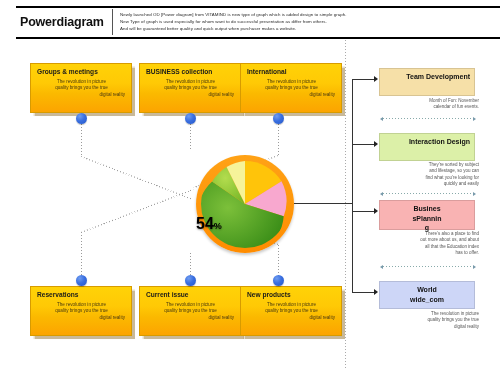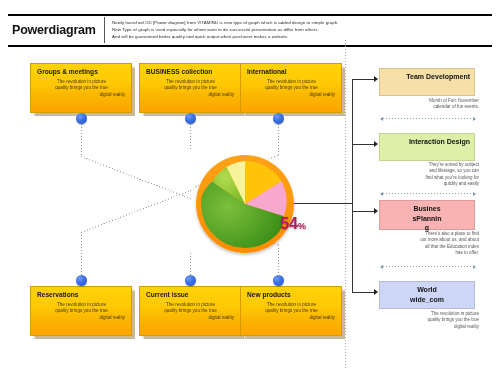--- a/index.html
+++ b/index.html
@@ -2,21 +2,21 @@
 <html><head>
 <meta charset="utf-8">
 <style>
   html,body{margin:0;padding:0;background:#ffffff;}
   body{width:500px;height:375px;overflow:hidden;
        font-family:"Liberation Sans","DejaVu Sans",sans-serif;
        -webkit-font-smoothing:antialiased;}
   #slide{position:relative;width:500px;height:375px;background:#fff;overflow:hidden;}
 
   
-  .hdr{position:absolute;left:8px;top:6px;width:484px;height:32px;margin-top:8px;}
+  .hdr{position:absolute;left:16px;top:6px;width:484px;height:32px;}
   .hdr-rule-top{position:absolute;left:0;top:0;width:484px;height:2px;background:#000;}
   .hdr-rule-bot{position:absolute;left:0;top:31px;width:484px;height:2px;background:#000;}
   .hdr-title{position:absolute;left:4px;top:9px;width:88px;
       font-size:12.5px;font-weight:bold;color:#111;letter-spacing:-0.2px;
       white-space:nowrap;}
   .hdr-div{position:absolute;left:96px;top:3px;width:1px;height:26px;background:#555;}
   .hdr-body{position:absolute;left:104px;top:5px;width:376px;
       font-size:4.4px;line-height:7.1px;color:#2a2a2a;letter-spacing:0.05px;}
   .hdr-body div{white-space:nowrap;}
 
@@ -47,22 +47,22 @@
   
   .pie-wrap{position:absolute;left:196px;top:155px;width:98px;height:98px;}
   .pie-ring{position:absolute;inset:0;border-radius:50%;
         background:linear-gradient(#ffa216,#ff8c00);
         box-shadow:0 2px 3px rgba(0,0,0,.22);}
   .pie-inner{position:absolute;left:5px;top:5px;width:88px;height:88px;border-radius:50%;
         overflow:hidden;}
   .pie-label{position:absolute;left:0;top:42px;width:98px;text-align:center;
         color:#fff;font-size:15px;font-weight:bold;
         text-shadow:0 1px 2px rgba(0,0,0,.35);letter-spacing:0.3px;}
-  .pie-pct{position:absolute;left:12px;top:60px;width:98px;text-align:right;
-        color:#be185d;font-size:16px;font-weight:bold;
+  .pie-pct{position:absolute;left:0;top:60px;width:98px;text-align:left;
+        color:#000000;font-size:16px;font-weight:bold;
         text-shadow:0 1px 2px rgba(0,0,0,.35);}
   .pie-pct i{font-style:normal;font-size:9px;}
 
   
   .tick-line{position:absolute;left:345px;top:40px;width:1px;height:330px;
        background-image:repeating-linear-gradient(to bottom,#aaa 0px,#aaa 1px,transparent 1px,transparent 3px);}
   .tree-trunk{position:absolute;background:#333;}
   .arrow{position:absolute;width:0;height:0;border-top:3px solid transparent;
        border-bottom:3px solid transparent;border-left:4px solid #222;}
 

